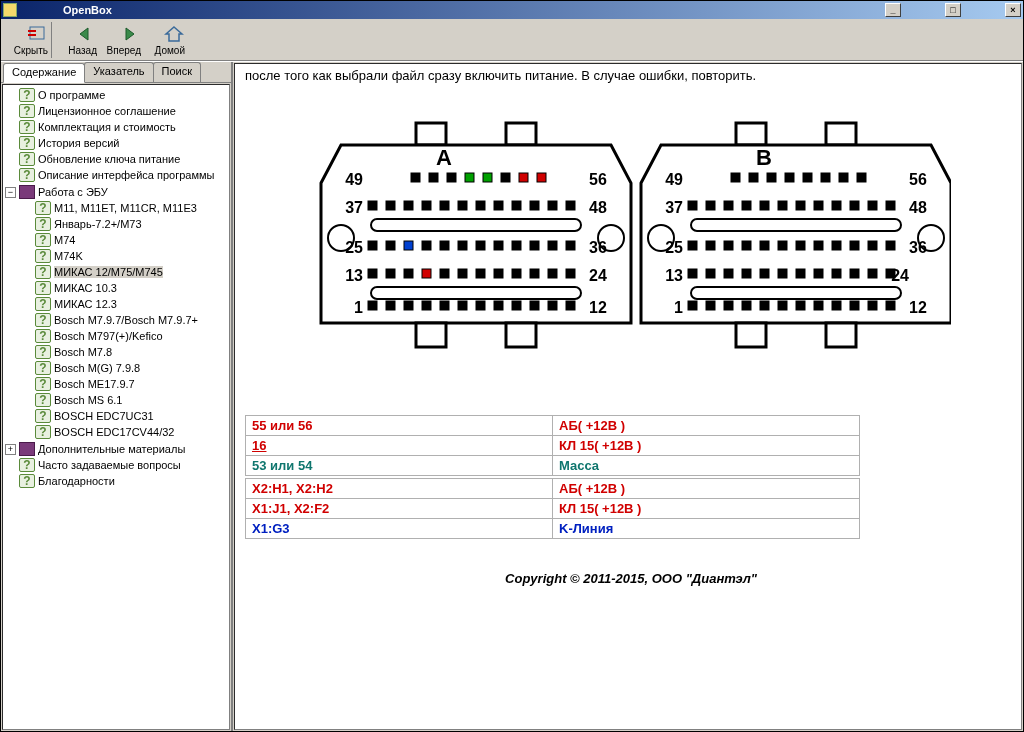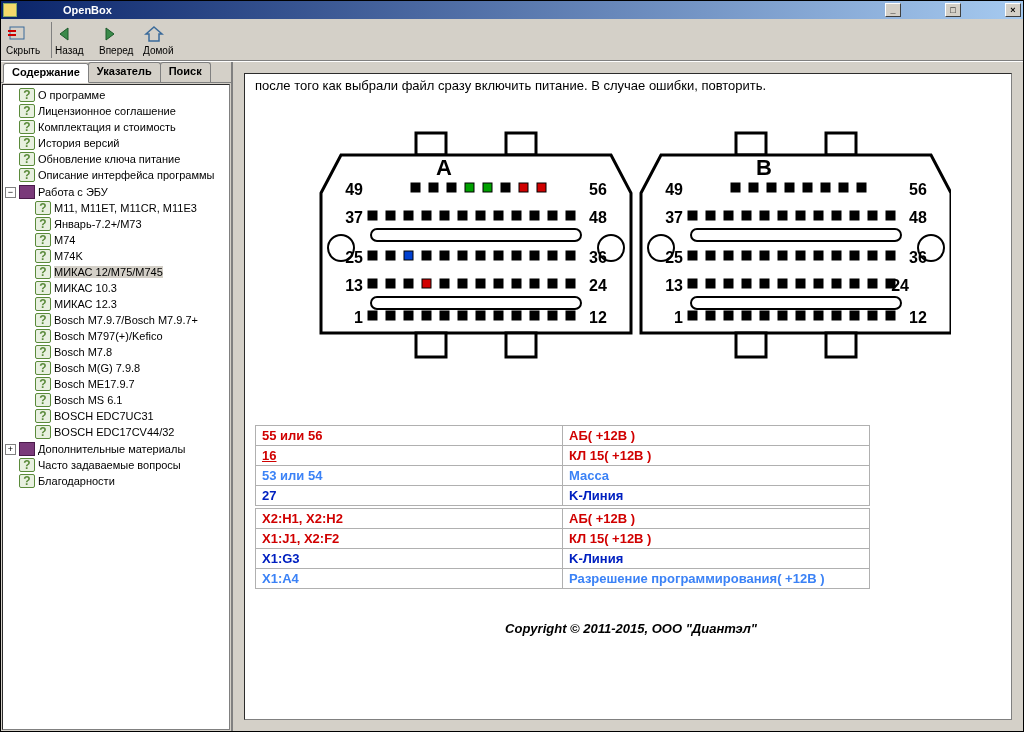--- a/index.html
+++ b/index.html
@@ -15,48 +15,48 @@
   .titlebar {
     height: 18px;
     background: linear-gradient(to right,#0a246a,#a6caf0);
     color: #fff; display: flex; align-items: center; padding: 0 2px;
     font-weight: bold; font-size: 11px; gap: 42px;
   }
   .titlebar .icon { width:14px; height:14px; background:#f5d96b; border:1px solid #8a6; margin-right:4px; }
   .titlebar .spacer { flex:1; }
   .winbtn { width:16px; height:14px; background:#d4d0c8; border:1px solid #fff; border-right-color:#404040; border-bottom-color:#404040; margin-left:2px; display:flex; align-items:center; justify-content:center; font-size:9px; font-family:Arial; color:#000; font-weight:bold; cursor:default;}
   .toolbar { height:42px; border-bottom:1px solid #808080; display:flex; align-items:center; padding:1px 4px; gap:0; }
-  .tbtn { width:44px; height:40px; display:flex; flex-direction:column; align-items:flex-start; justify-content:center; gap:1px; cursor:pointer; border:1px solid transparent;}
+  .tbtn { width:44px; height:40px; display:flex; flex-direction:column; align-items:flex-end; justify-content:center; gap:1px; cursor:pointer; border:1px solid transparent;}
   .tbtn .ticon{width:22px;height:20px;display:flex;align-items:center;justify-content:center;}
   .tbtn span{font-size:10px;}
   .sep{width:1px;height:36px;background:#808080;margin:0 2px;}
   .body { flex:1; display:flex; border-top:1px solid #fff; overflow:hidden;}
   .sidebar { width:232px; background:#d4d0c8; display:flex; flex-direction:column; border-right:2px solid #808080;}
   .tabs { height:21px; display:flex; border-bottom:1px solid #808080; padding-left:2px;}
-  .tab { padding:2px 8px 0 8px; border:1px solid #808080; border-bottom:none; background:#d4d0c8; margin-right:-1px; font-size:11px; cursor:pointer; border-top-left-radius:3px; border-top-right-radius:3px;font-weight:bold;}
+  .tab { padding:2px 8px 0 8px; border:1px solid #808080; border-bottom:none; background:#d4d0c8; margin-right:-1px; font-size:11px; cursor:pointer; border-top-left-radius:3px; border-top-right-radius:3px;}
   .tab.active{background:#fff; position:relative; top:1px; border-bottom:1px solid #fff;}
   .tree { flex:1; background:#fff; border:1px inset #808080; margin:1px; overflow:auto; padding:2px 0;}
   .tree ul{list-style:none; margin:0; padding:0 0 0 16px;}
   .tree>ul{padding-left:2px;}
   .tree li{padding:1px 0; white-space:nowrap; display:flex; align-items:center; cursor:pointer;}
   .tree li.container{display:block;}
   .tree .row{display:flex;align-items:center;padding:1px 0;}
   .exp{width:11px;height:11px;border:1px solid #808080;background:#fff;margin-right:3px;display:inline-flex;align-items:center;justify-content:center;font-size:9px;line-height:1;color:#000;flex-shrink:0;}
   .noexp{width:11px;height:11px;margin-right:3px;flex-shrink:0;}
   .ticon-help{width:16px;height:14px;margin-right:3px;flex-shrink:0;color:#5a8a3a;font-weight:bold;font-size:12px;display:inline-flex;align-items:center;justify-content:center;border:1px solid #5a8a3a;border-radius:2px;background:#e8f0e0;}
   .ticon-book{width:16px;height:14px;margin-right:3px;flex-shrink:0;background:#7a3a7a;border:1px solid #4a1a4a;display:inline-flex;}
   .tree .sel{background:#d4d0c8;}
-  .content { flex:1; background:#fff; border:1px inset #808080; margin:11px; overflow:auto; padding:0 4px 4px 10px;}
+  .content { flex:1; background:#fff; border:1px inset #808080; margin:1px; overflow:auto; padding:0 4px 4px 10px;}
   .inner{font-family:Arial,sans-serif;font-size:13px;}
   .toptext{padding:4px 0 10px 0; color:#000;}
   .connector{display:flex;justify-content:center;padding:10px 0 20px 0;}
   table.pin{border-collapse:collapse;width:615px;margin:2px 0;font-family:Arial;font-size:13px;font-weight:bold;}
   table.pin td{border:1px solid #b0b0b0;padding:2px 6px;text-align:left;height:18px;}
   .red{color:#d00000;}
-  .green{color:#3b82f6;}
+  .green{color:#0f766e;}
   .blue{color:#0020c0;}
   .subheader{font-style:italic;font-weight:bold;padding:18px 0 10px 0;font-size:13px;}
   .copyright{text-align:center;font-weight:bold;font-style:italic;padding-top:30px;font-size:13px;}
 </style>
 </head>
 <body>
 
 <div class="window">
   <div class="titlebar">
     <div class="icon"></div>
@@ -432,46 +432,38 @@
                 <td class="red">АБ( +12В )</td>
               </tr>
               <tr>
                 <td class="red" style="width: 50%; text-decoration: underline;">16</td>
                 <td class="red">КЛ 15( +12В )</td>
               </tr>
               <tr>
                 <td class="green" style="width: 50%;">53 или 54</td>
                 <td class="green">Масса</td>
               </tr>
-              <tr>
-                <td class="blue" style="width: 50%;">27</td>
-                <td class="blue">K-Линия</td>
-              </tr>
             </tbody>
         </table>
 
 
         <table class="pin">
           <tbody id="t2body">
               <tr>
                 <td class="red" style="width: 50%;">X2:H1, X2:H2</td>
                 <td class="red">АБ( +12В )</td>
               </tr>
               <tr>
                 <td class="red" style="width: 50%;">X1:J1, X2:F2</td>
                 <td class="red">КЛ 15( +12В )</td>
               </tr>
               <tr>
                 <td class="blue" style="width: 50%;">X1:G3</td>
                 <td class="blue">K-Линия</td>
               </tr>
-              <tr>
-                <td class="green" style="width: 50%;">X1:A4</td>
-                <td class="green">Разрешение программирования( +12В )</td>
-              </tr>
             </tbody>
         </table>
 
         <div class="copyright">Copyright © 2011-2015, ООО "Диантэл"</div>
       </div>
     </div>
   </div>
 </div>
 
 </body></html>

